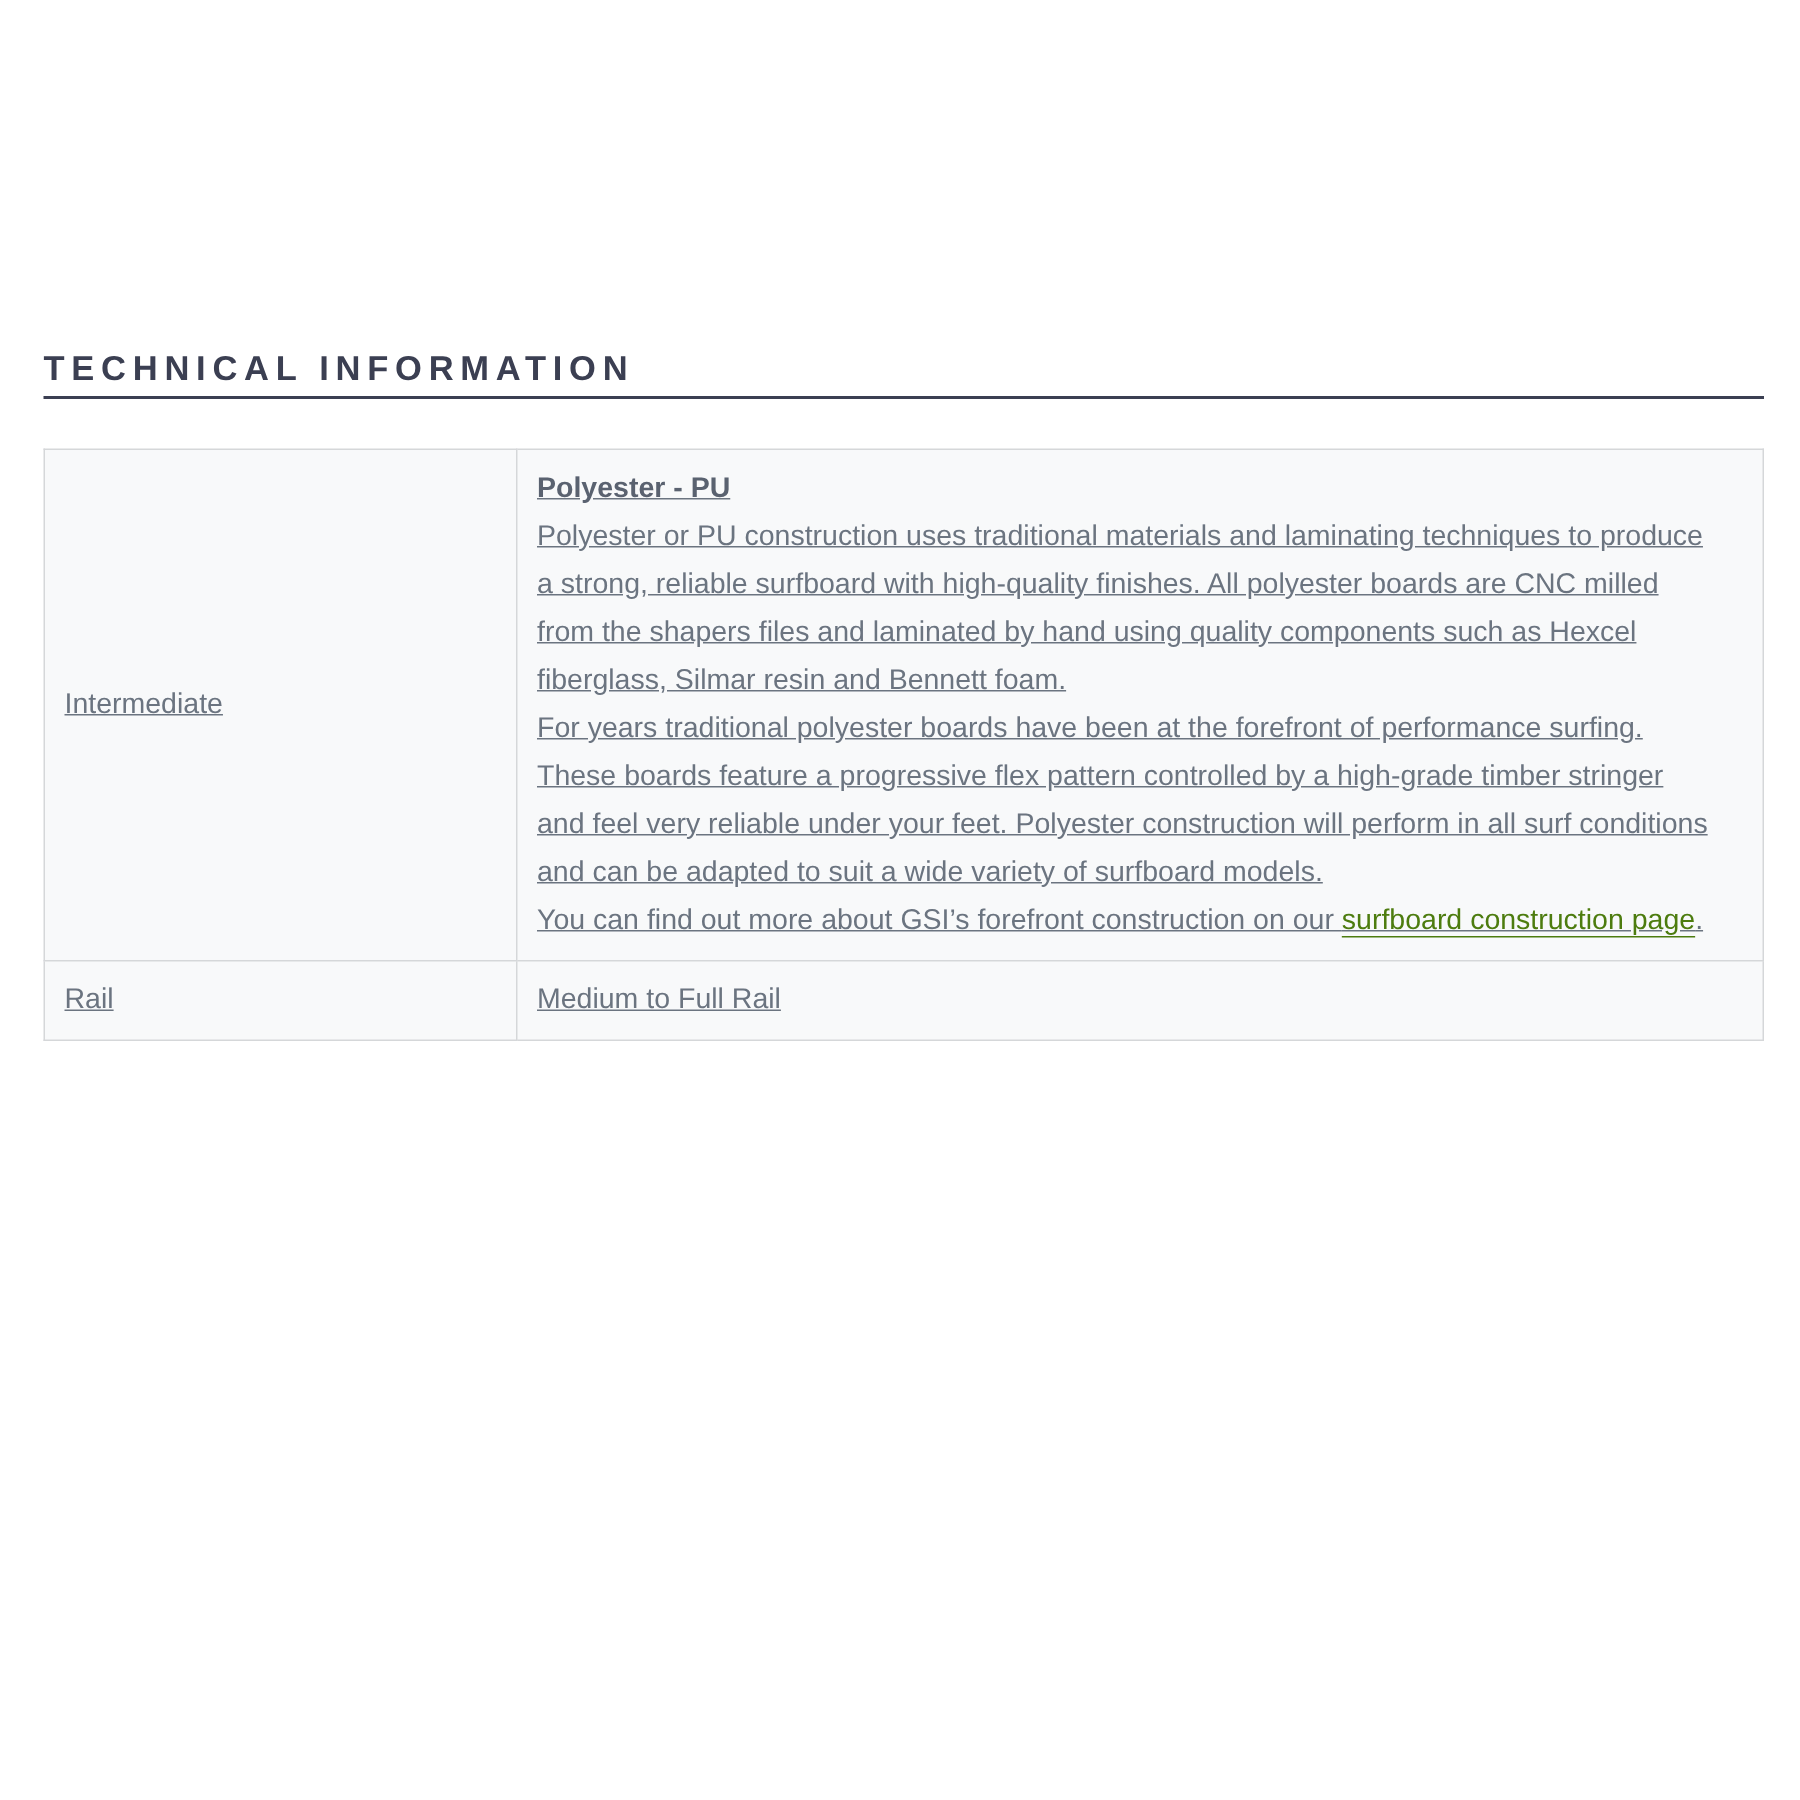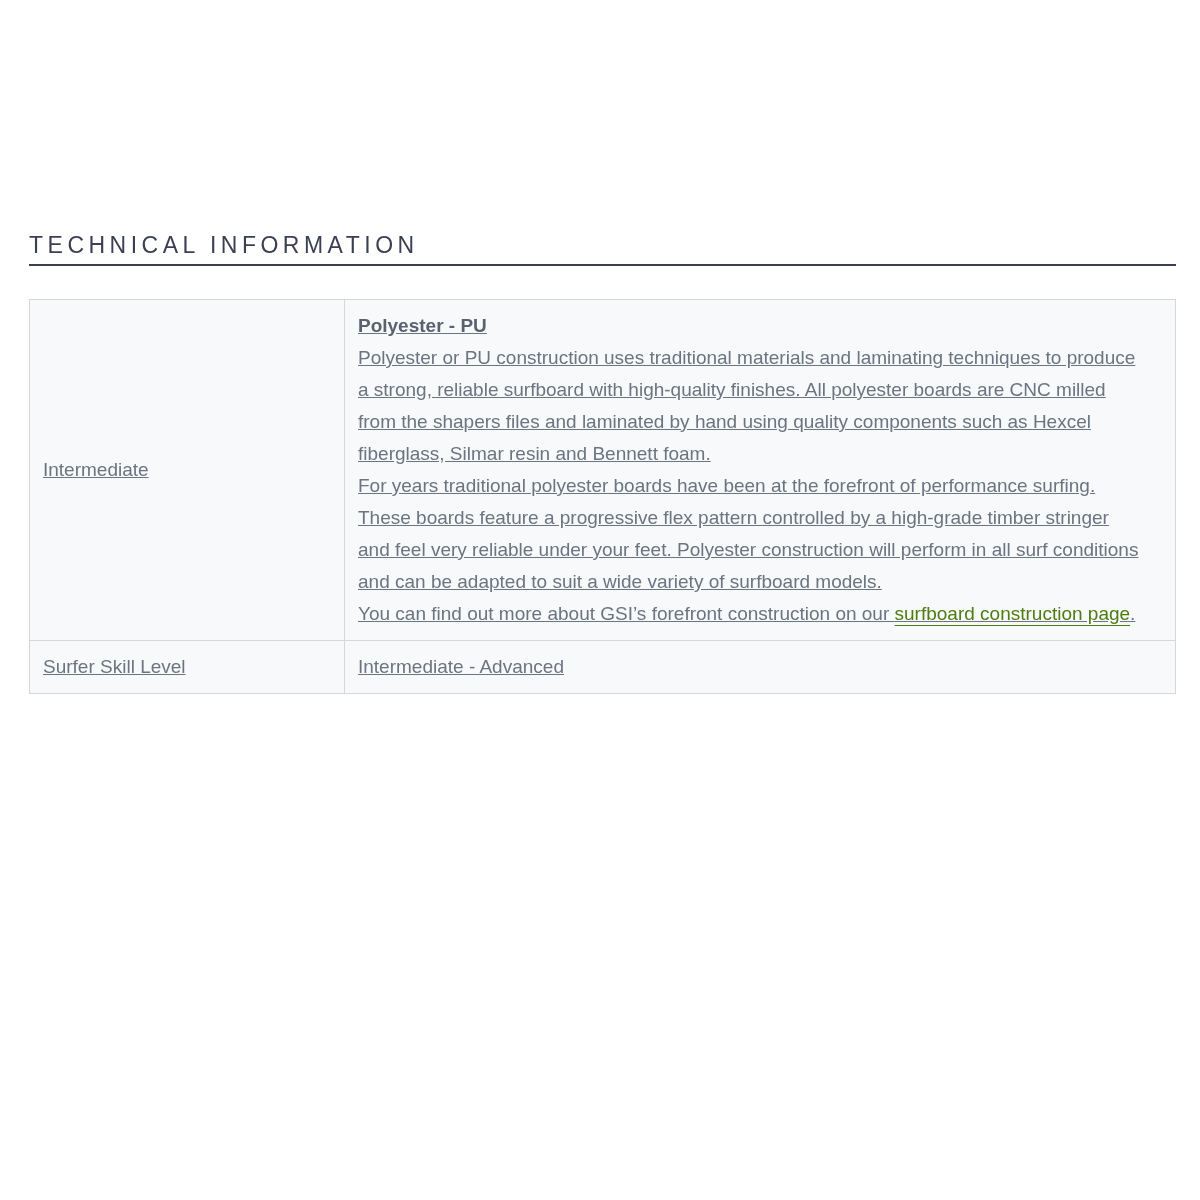--- a/index.html
+++ b/index.html
@@ -12,21 +12,21 @@
     font-family: "Liberation Sans", "DejaVu Sans", sans-serif;
   }
   .content {
     margin-left: 29px;
     width: 1147px;
     padding-top: 232px;
   }
   .page-title {
     margin: 0;
     font-size: 23px;
-    font-weight: 400;
+    font-weight: 700;
     letter-spacing: 4.5px;
     color: #3b3f52;
     line-height: 26px;
     padding-bottom: 6px;
     border-bottom: 2px solid #3b3f52;
   }
   table.tech-table {
     margin-top: 33px;
     width: 100%;
     border-collapse: collapse;
@@ -78,22 +78,22 @@
         <td class="label-cell">Intermediate</td>
         <td class="value-cell long">
           <p class="value-title">Polyester - PU</p>
           <p>Polyester or PU construction uses traditional materials and laminating techniques to produce a strong, reliable surfboard with high-quality finishes. All polyester boards are CNC milled from the shapers files and laminated by hand using quality components such as Hexcel fiberglass, Silmar resin and Bennett foam.</p>
           <p>For years traditional polyester boards have been at the forefront of performance surfing. These boards feature a progressive flex pattern controlled by a high-grade timber stringer and feel very reliable under your feet. Polyester construction will perform in all surf conditions and can be adapted to suit a wide variety of surfboard models.</p>
           <p><span>You can find out more about GSI’s forefront construction on our </span><a class="construction-link" href="#">surfboard construction page</a><span>.</span></p>
         </td>
       </tr>
 
 
+      <tr>
+        <td class="label-cell">Rail</td>
+        <td class="value-cell">Medium to Full Rail</td>
+      </tr>
 
-      <tr>
-        <td class="label-cell">Surfer Skill Level</td>
-        <td class="value-cell">Intermediate - Advanced</td>
-      </tr>
 
     </tbody>
   </table>
 
 </div>
 
 </body></html>

